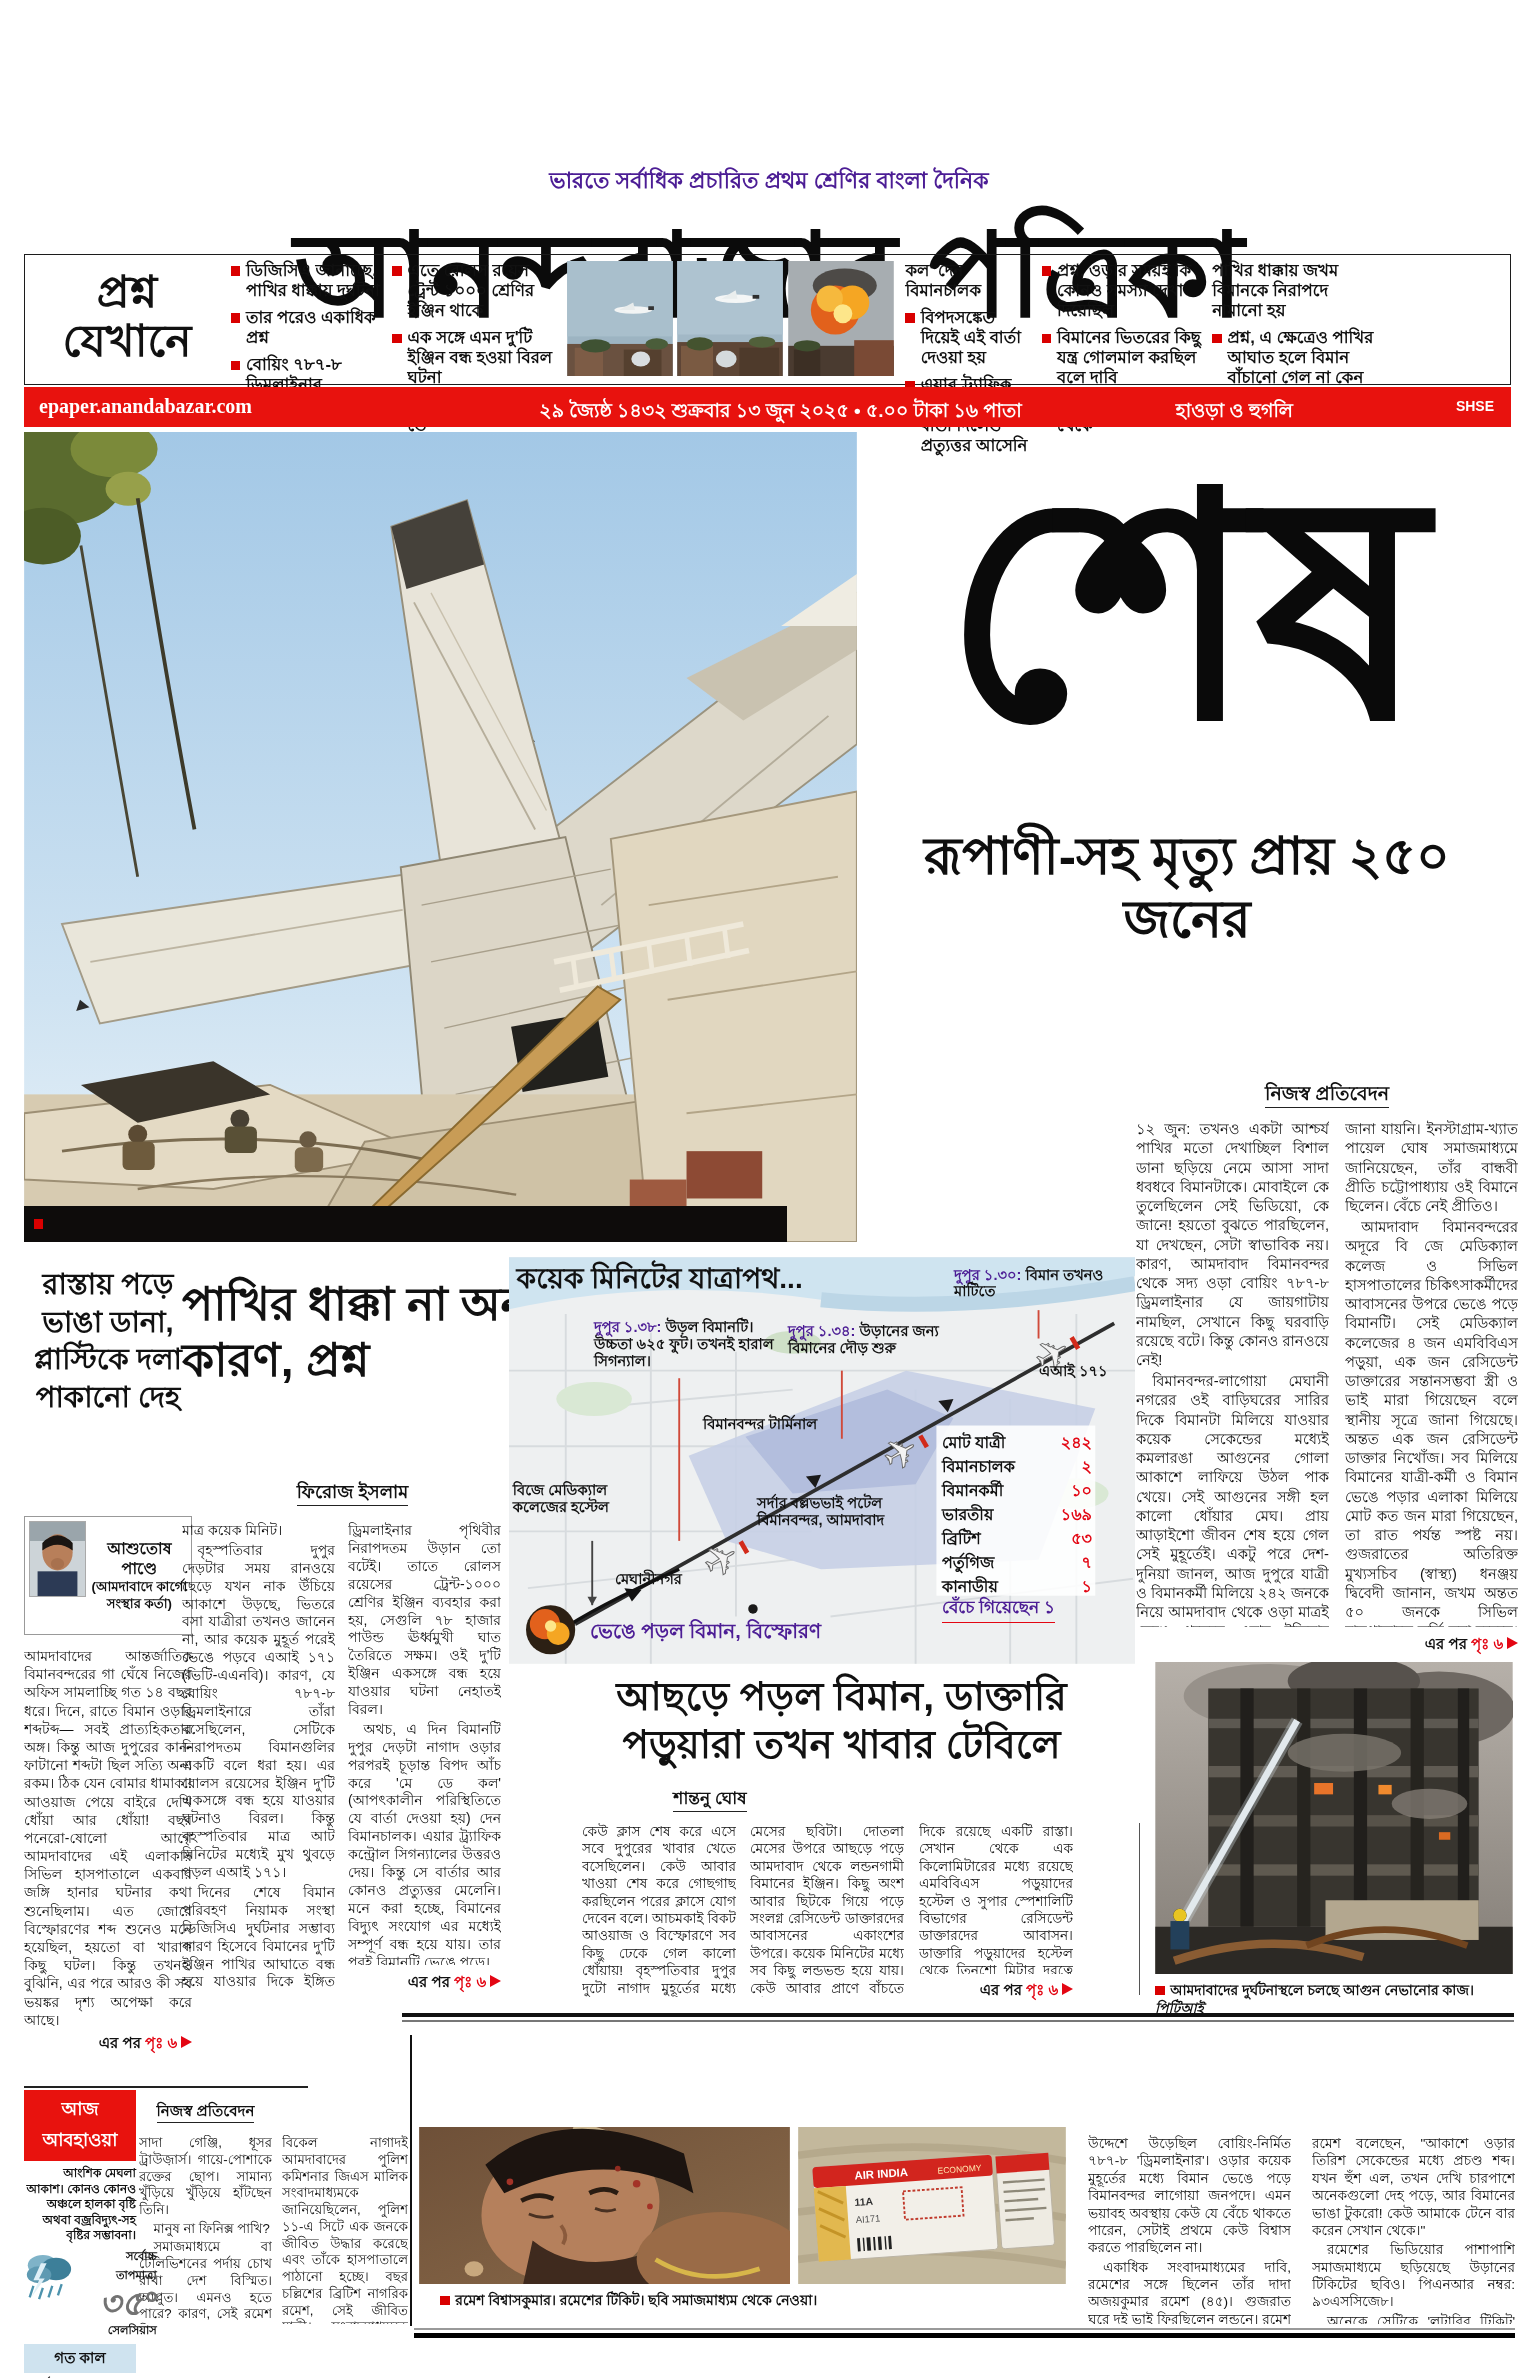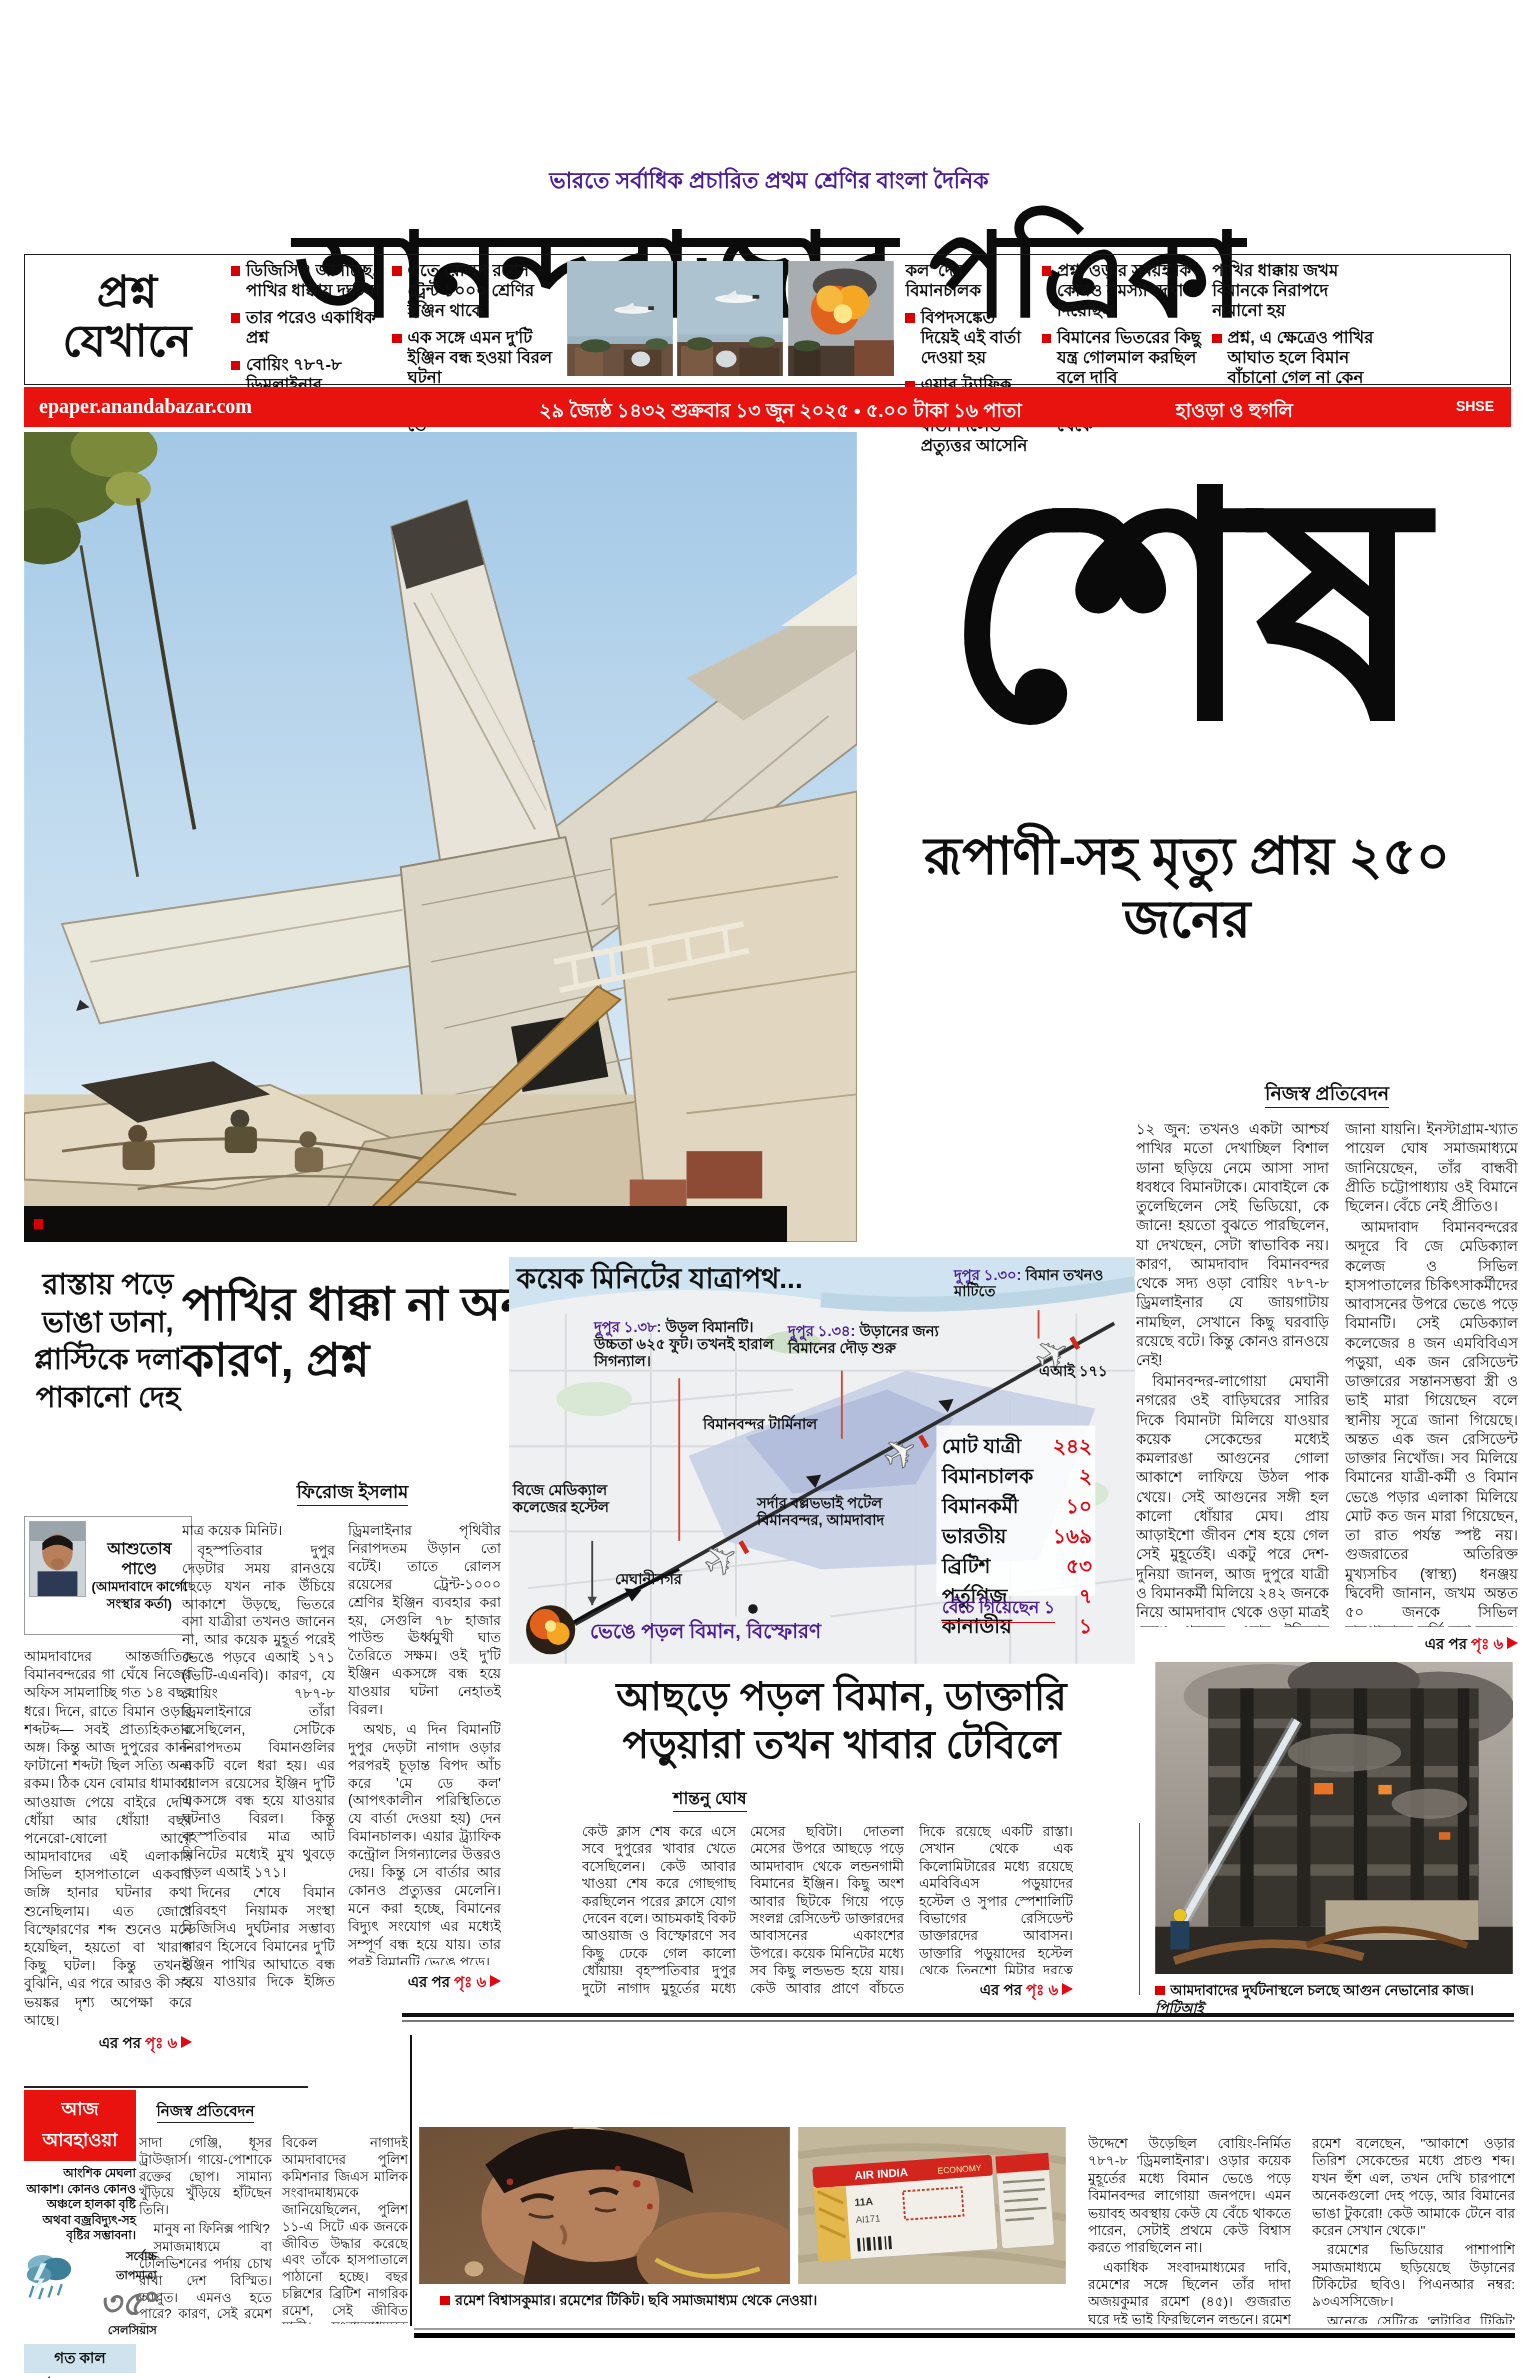--- a/index.html
+++ b/index.html
@@ -16,21 +16,21 @@
   .qitem{display:flex;margin-bottom:6.6px;line-height:1.22;}
   .qcol{font-size:16.6px;font-weight:bold;}
   .jump{font-weight:bold;font-size:15px;color:#111;text-align:right;}
   .jump .pg{color:#e30613;}
   .tri{display:inline-block;width:0;height:0;border-left:11.4px solid #e30613;border-top:6.6px solid transparent;border-bottom:6.6px solid transparent;margin-left:3.8px;}
   .cap{font-size:14px;font-weight:bold;line-height:1.25;}
   .cap .credit{font-style:italic;font-weight:bold;}
   .underbar{border-bottom:1.9px solid #222;padding-bottom:2.8px;}
   .vr{background:#111;width:1.9px;}
   .maplabel{position:absolute;font-weight:bold;line-height:1.15;font-size:14.7px;}
-  .statrow{display:flex;justify-content:space-between;font-weight:bold;font-size:20px;line-height:1.5;}
+  .statrow{display:flex;justify-content:space-between;font-weight:bold;font-size:16px;line-height:1.5;}
   .statrow .v{color:#e30613;}
   .wrow{font-size:12px;font-weight:bold;text-align:center;border-bottom:0.9px solid #444;padding:1.9px 0;}
 </style>
 </head>
 <body>
 
 <div id="page">
 
   <div class="abs ctr red b" style="left:0;top:163px;width:1538px;font-size:22px;">ভারতে সর্বাধিক প্রচারিত প্রথম শ্রেণির বাংলা দৈনিক</div>
   <div class="abs ctr b" style="left:0;top:185px;width:1538px;font-size:117px;line-height:1.55;color:#0b0b0b;">আনন্দবাজার পত্রিকা</div>

